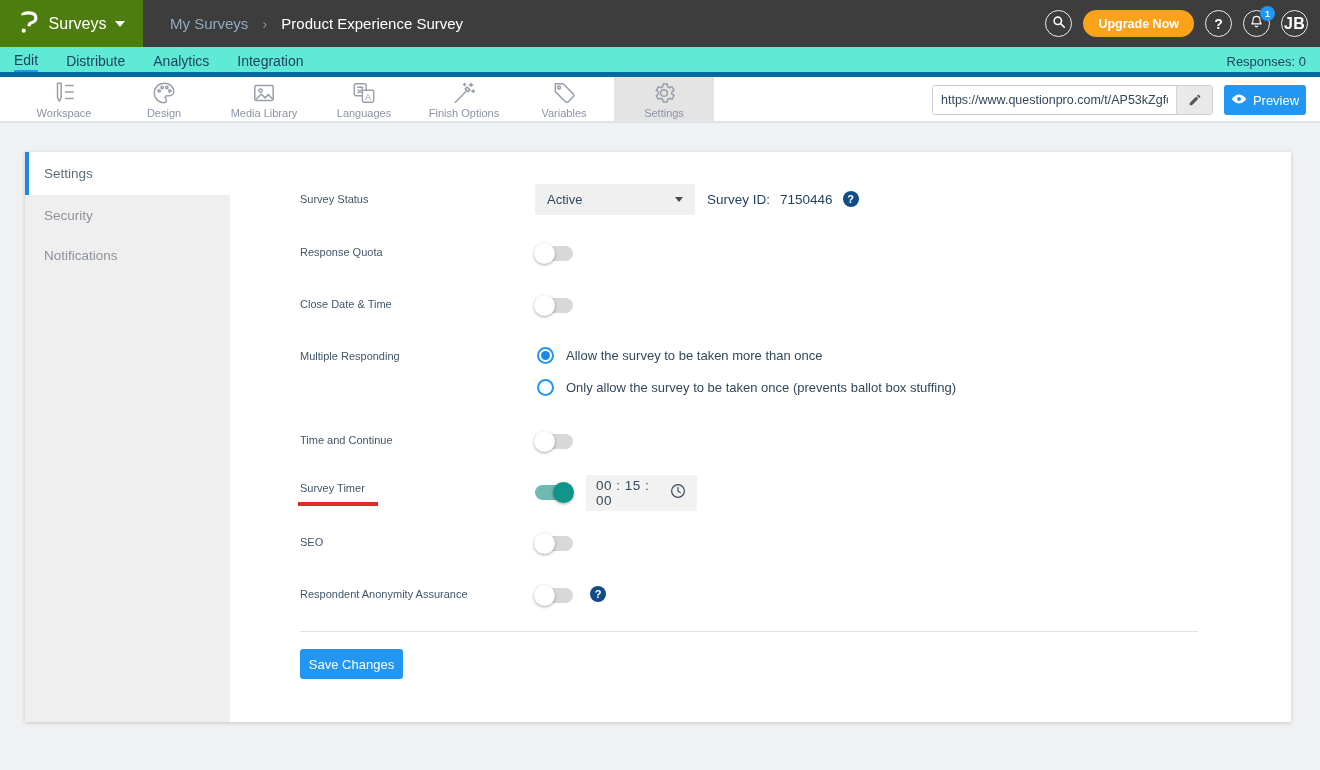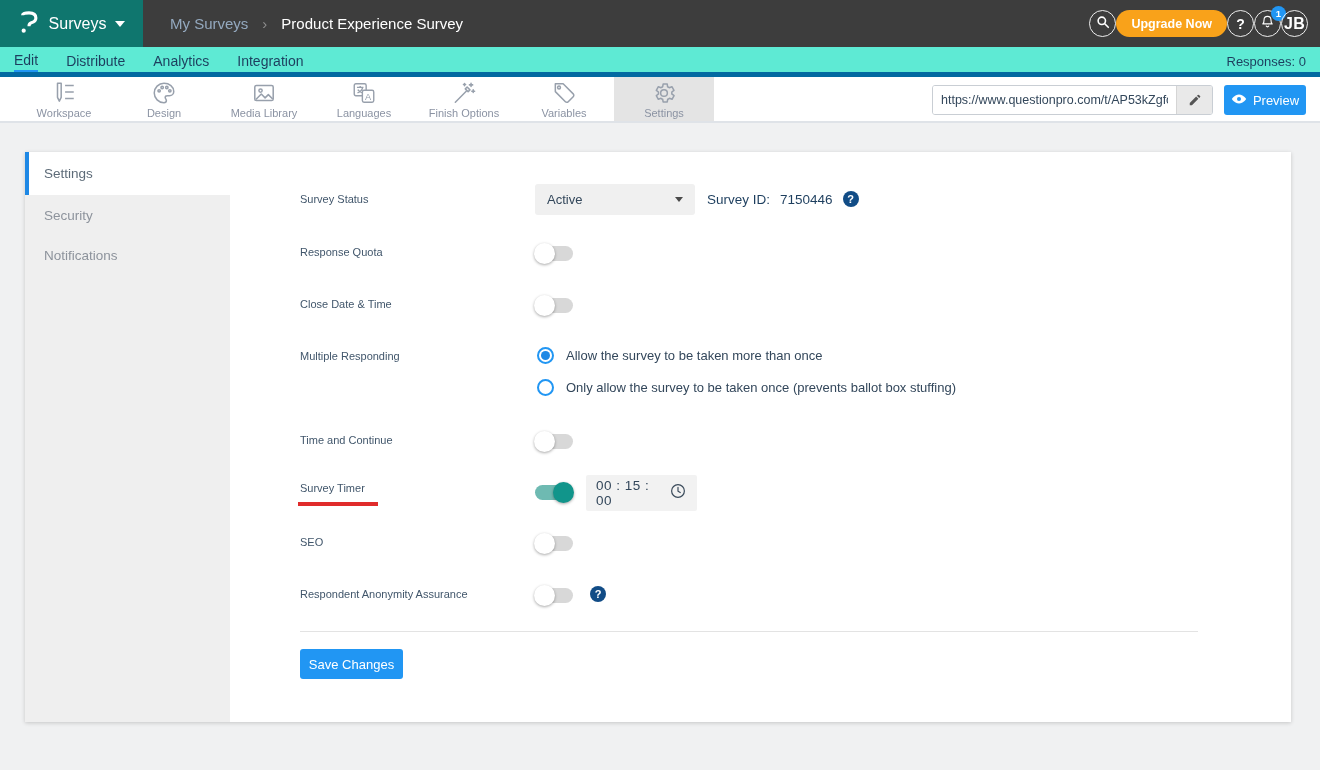--- a/index.html
+++ b/index.html
@@ -1,29 +1,29 @@
 <!DOCTYPE html>
 <html><head>
 <meta charset="utf-8">
 <style>
   * { margin:0; padding:0; box-sizing:border-box; }
   body { font-family:"Liberation Sans","DejaVu Sans",sans-serif; background:#f0f1f2; }
   .screen { position:relative; width:1320px; height:770px; overflow:hidden; background:#f0f1f2; }
 
   
   .topbar { position:absolute; left:0; top:0; width:1320px; height:47px; background:#3d3d3d; }
-  .brand { position:absolute; left:0; top:0; width:143px; height:47px; background:#0f766e;
+  .brand { position:absolute; left:0; top:0; width:143px; height:47px; background:#4d7c0f;
            display:flex; align-items:center; justify-content:center; gap:9px; cursor:pointer; }
   .brand-label { color:#fff; font-size:16px; }
   .caret-down-w { width:0; height:0; border-left:5px solid transparent; border-right:5px solid transparent; border-top:6px solid #fff; }
   .crumbs { position:absolute; left:170px; top:0; height:47px; display:flex; align-items:center; gap:14px; }
   .crumb-parent { color:#94a9bf; font-size:15px; cursor:pointer; }
   .crumb-sep { color:#8e8e8e; font-size:15px; }
   .crumb-current { color:#ffffff; font-size:15px; }
-  .topbar-right { position:absolute; right:12px; top:0; height:47px; display:flex; align-items:center; }
+  .topbar-right { position:absolute; right:12px; top:0; height:47px; display:flex; align-items:center; gap:11px; }
   .circle-btn { width:27px; height:27px; border:1.5px solid rgba(255,255,255,.9); border-radius:50%;
                 display:flex; align-items:center; justify-content:center; color:#fff; cursor:pointer; background:transparent; position:relative; }
   .circle-btn .qmark { font-size:14px; font-weight:bold; color:#fff; }
   .upgrade-btn { height:27px; padding:0 15px; border:none; border-radius:14px; background:#f9a21a; color:#fff;
                  font-size:12.5px; font-weight:bold; cursor:pointer; font-family:inherit; }
   .badge { position:absolute; top:-5px; right:-6px; min-width:15px; height:15px; border-radius:50%; background:#2196f3;
            color:#fff; font-size:9.5px; font-weight:bold; display:flex; align-items:center; justify-content:center; }
   .avatar-initials { font-size:16px; font-weight:bold; letter-spacing:.3px; }
 
   

